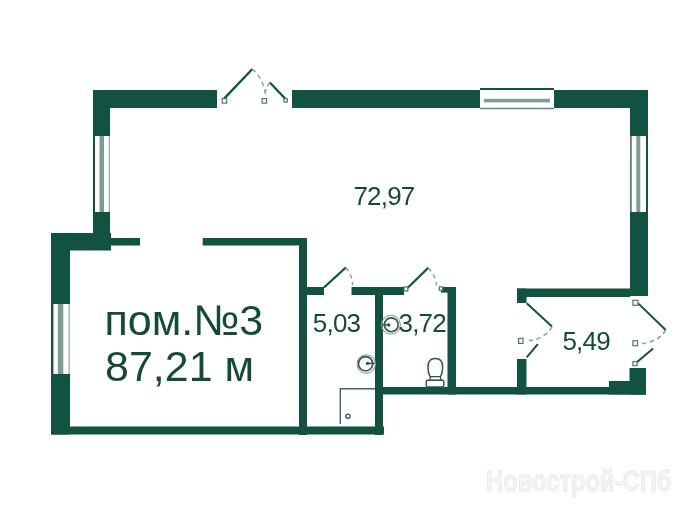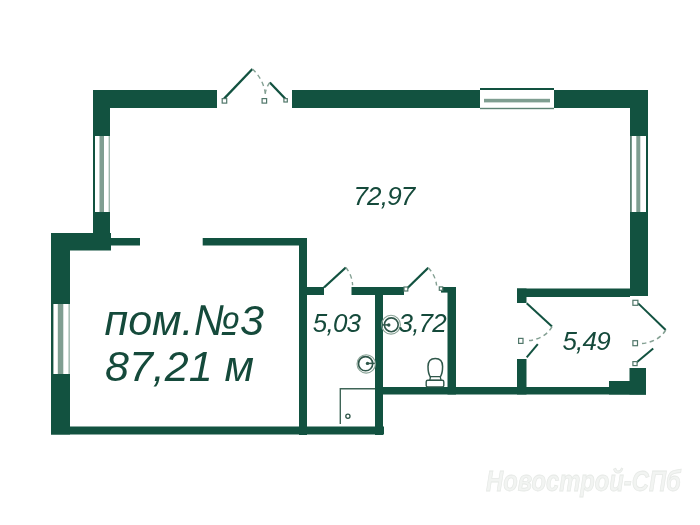--- a/index.html
+++ b/index.html
@@ -1,17 +1,17 @@
 <!DOCTYPE html>
 <html><head>
 <meta charset="utf-8">
 <style>
   html,body{margin:0;padding:0;background:#ffffff;}
   #stage{position:relative;width:700px;height:525px;background:#ffffff;overflow:hidden;
-         font-family:"Liberation Sans", sans-serif;font-style:italic;}
+         font-family:"Liberation Sans", sans-serif;}
   svg{position:absolute;left:0;top:0;}
 </style>
 </head>
 <body>
 <div id="stage">
 <svg width="700" height="525" viewBox="0 0 700 525">
 
   <g fill="#125240">
 
     <rect x="93" y="90" width="124" height="18"></rect>

